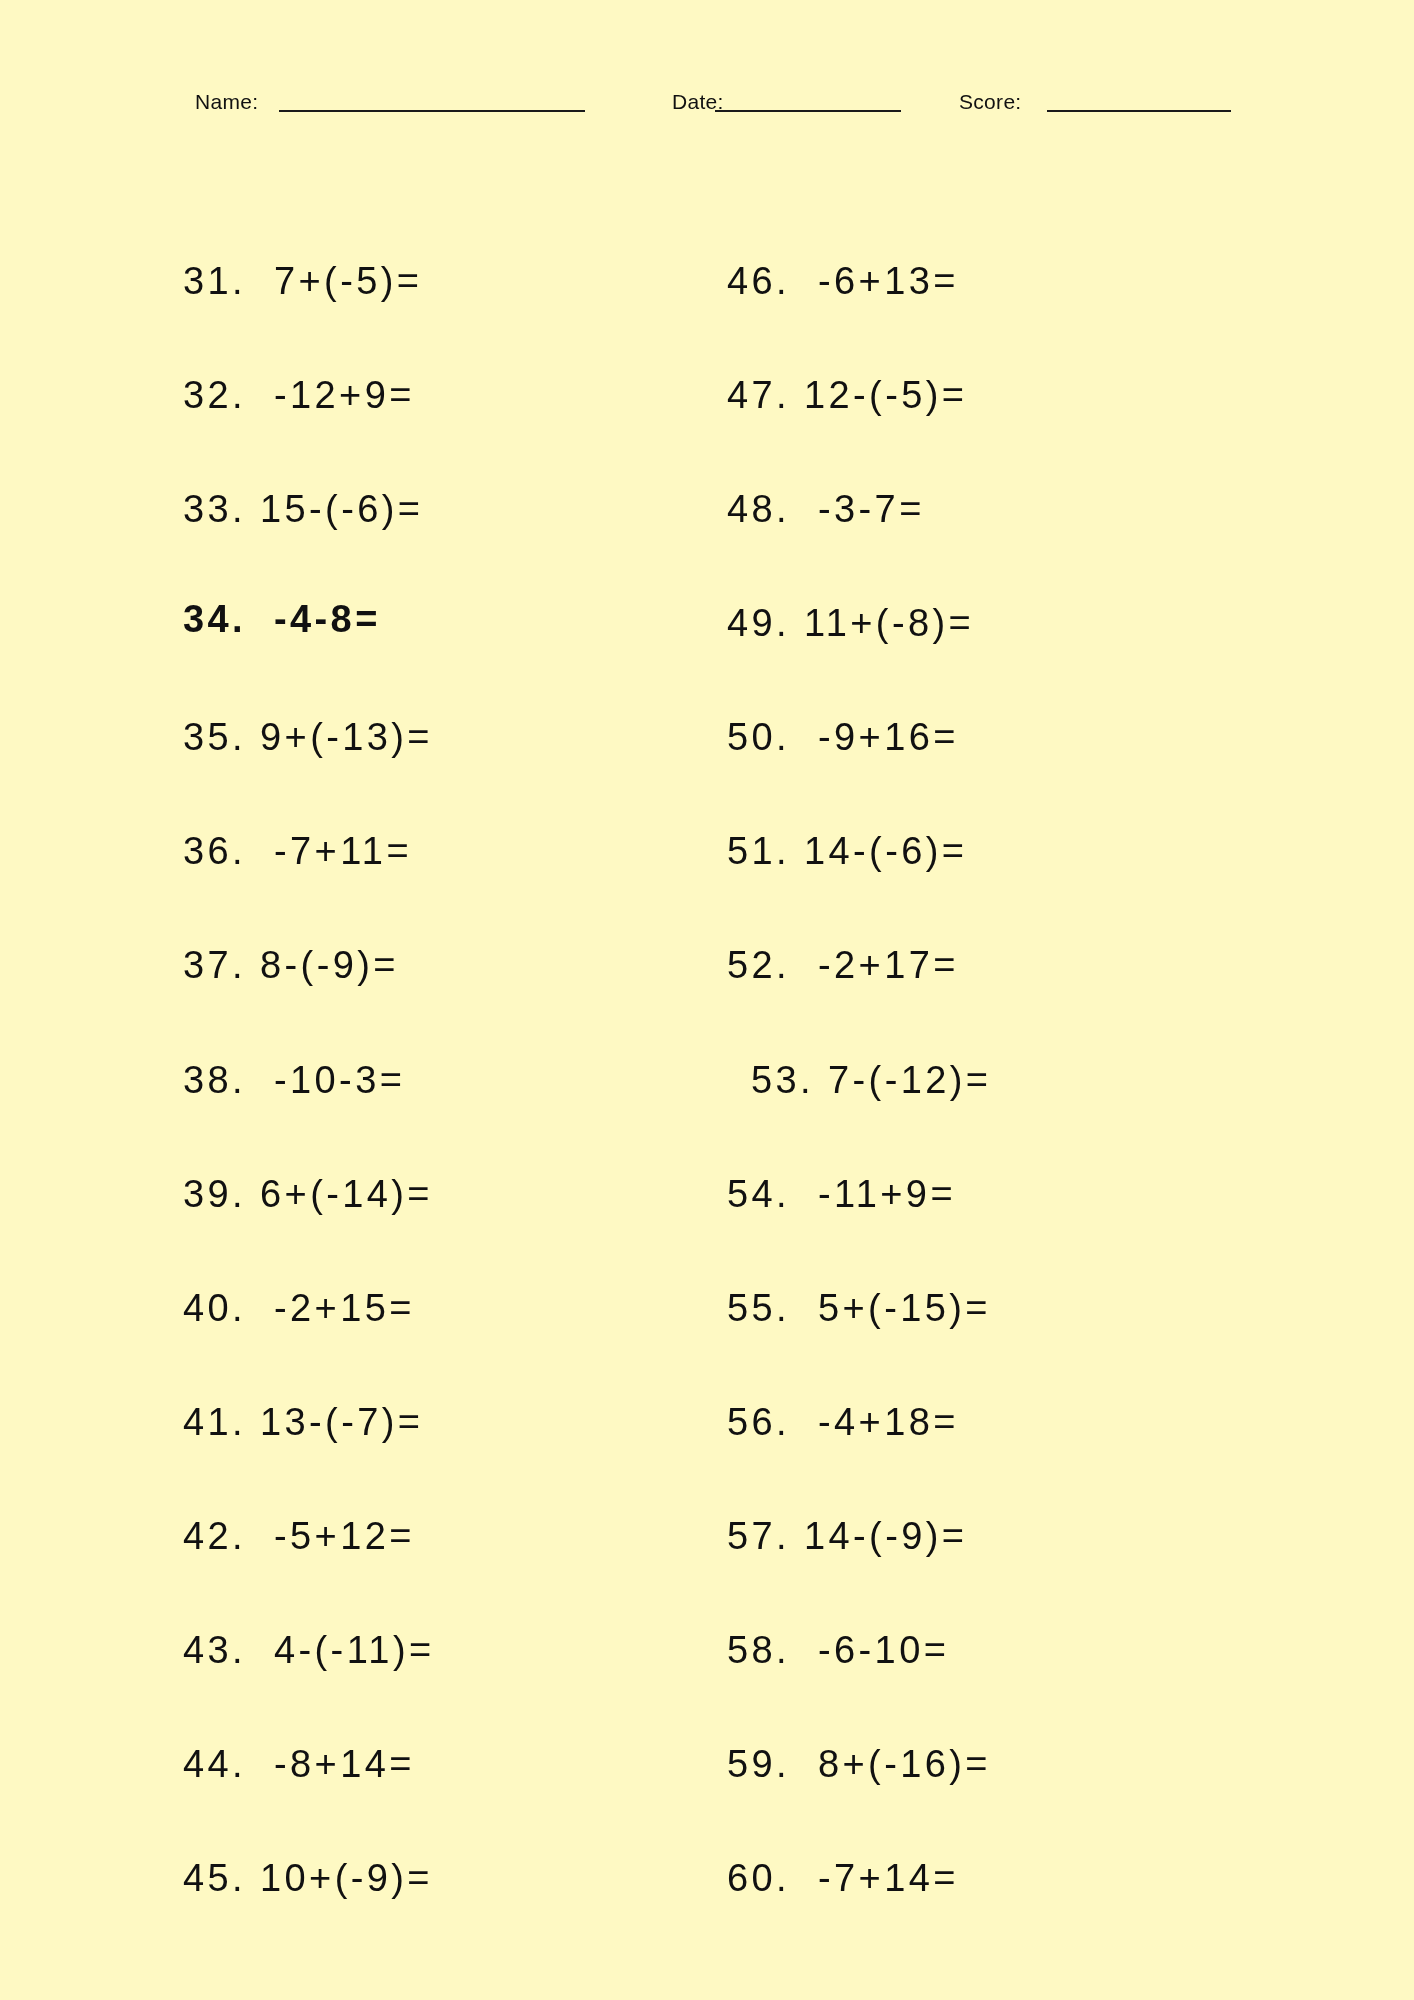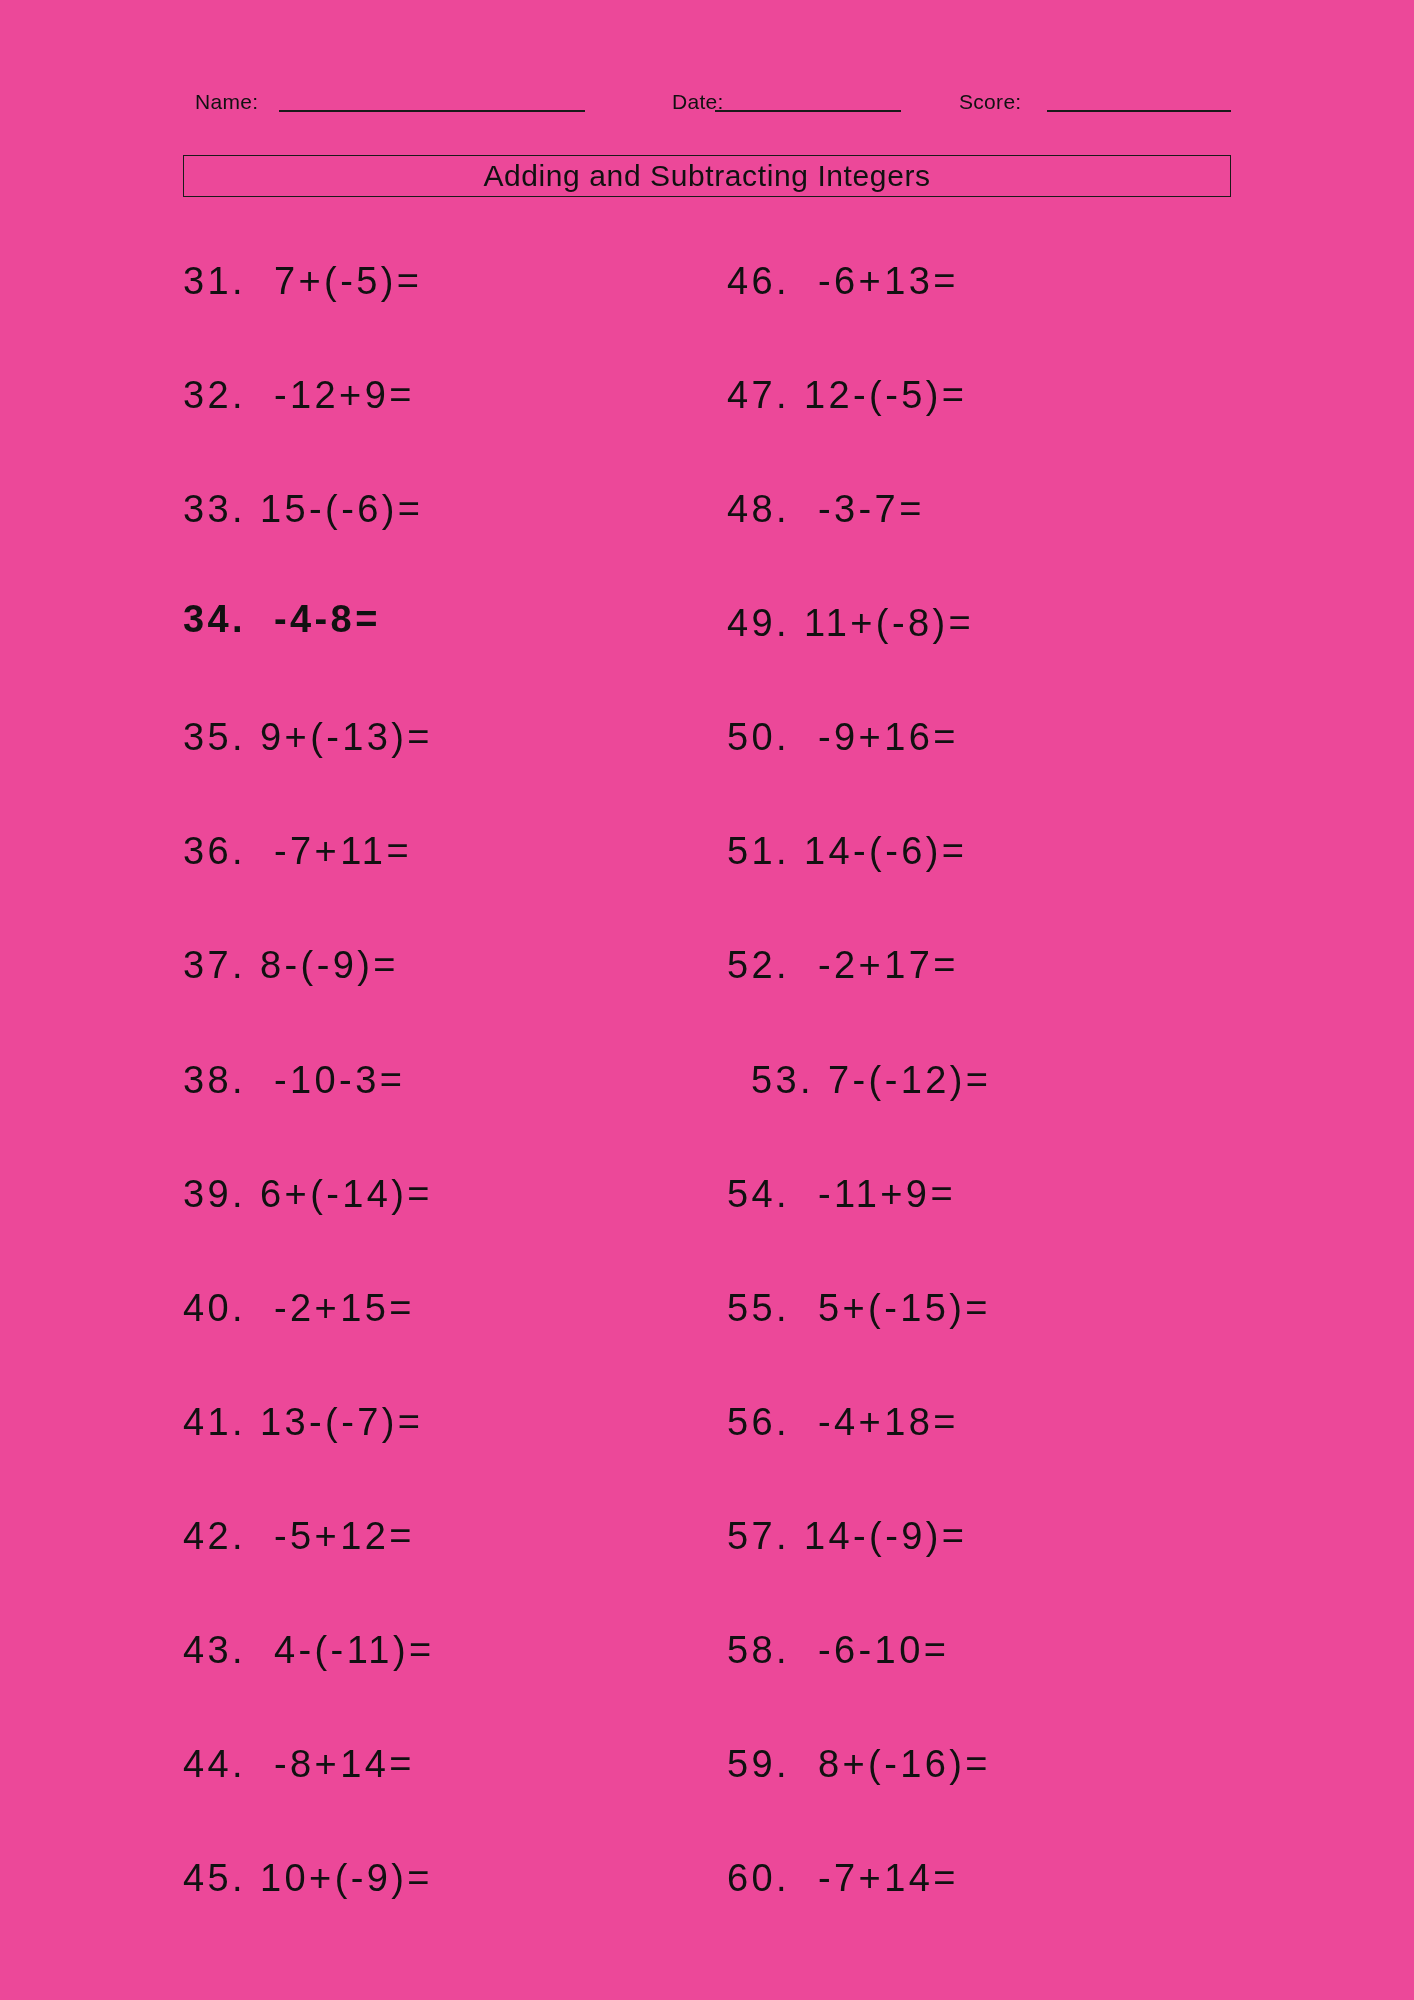--- a/index.html
+++ b/index.html
@@ -1,18 +1,18 @@
 <!DOCTYPE html>
 <html><head>
 <meta charset="utf-8">
 <style>
   html, body { margin: 0; padding: 0; background: #ffffff; }
   body { width: 1414px; height: 2000px; position: relative; overflow: hidden;
          font-family: "Liberation Sans", "DejaVu Sans", sans-serif; color: #111111; }
-  .page { position: absolute; left: 0; top: 0; width: 1414px; height: 2000px; background: #ec4899; }
+  .page { position: absolute; left: 0; top: 0; width: 1414px; height: 2000px; background: #fef9c3; }
   .hdr { position: absolute; top: 91px; font-size: 21px; line-height: 21px; height: 21px; white-space: nowrap; letter-spacing: 0.3px; }
   .hdr-line { position: absolute; top: 110px; height: 0; border-top: 2px solid #1a1a1a; }
   .title-box { position: absolute; left: 183px; top: 155px; width: 1046px; height: 40px;
                border: 1.5px solid #1a1a1a; box-sizing: content-box; display: flex; align-items: center; justify-content: center; }
   .title-text { font-size: 30px; line-height: 30px; letter-spacing: 0.6px; white-space: nowrap; }
   .col { position: absolute; top: 0; }
   .prob { position: absolute; left: 0; font-size: 38px; line-height: 38px; height: 40px; white-space: pre; letter-spacing: 3.4px; }
   .prob .num { display: inline-block; }
   .prob .expr { display: inline; }
 </style>
@@ -23,23 +23,20 @@
 
   <div class="hdr" style="left:195px;">Name:</div>
   <div class="hdr-line" style="left:279px; width:306px;"></div>
 
   <div class="hdr" style="left:672px;">Date:</div>
   <div class="hdr-line" style="left:715px; width:186px;"></div>
 
   <div class="hdr" style="left:959px;">Score:</div>
   <div class="hdr-line" style="left:1047px; width:184px;"></div>
 
-  <div class="title-box">
-    <span class="title-text">Adding and Subtracting Integers</span>
-  </div>
 
   <div class="col" style="left:183px;">
     <div class="prob" style="top:262px;"><span class="num">31.</span><span>  </span><span class="expr">7+(-5)=</span></div>
     <div class="prob" style="top:376px;"><span class="num">32.</span><span>  </span><span class="expr">-12+9=</span></div>
     <div class="prob" style="top:490px;"><span class="num">33.</span><span> </span><span class="expr">15-(-6)=</span></div>
     <div class="prob" style="top:600px;font-weight:bold;"><span class="num">34.</span><span>  </span><span class="expr">-4-8=</span></div>
     <div class="prob" style="top:718px;"><span class="num">35.</span><span> </span><span class="expr">9+(-13)=</span></div>
     <div class="prob" style="top:832px;"><span class="num">36.</span><span>  </span><span class="expr">-7+11=</span></div>
     <div class="prob" style="top:946px;"><span class="num">37.</span><span> </span><span class="expr">8-(-9)=</span></div>
     <div class="prob" style="top:1061px;"><span class="num">38.</span><span>  </span><span class="expr">-10-3=</span></div>

